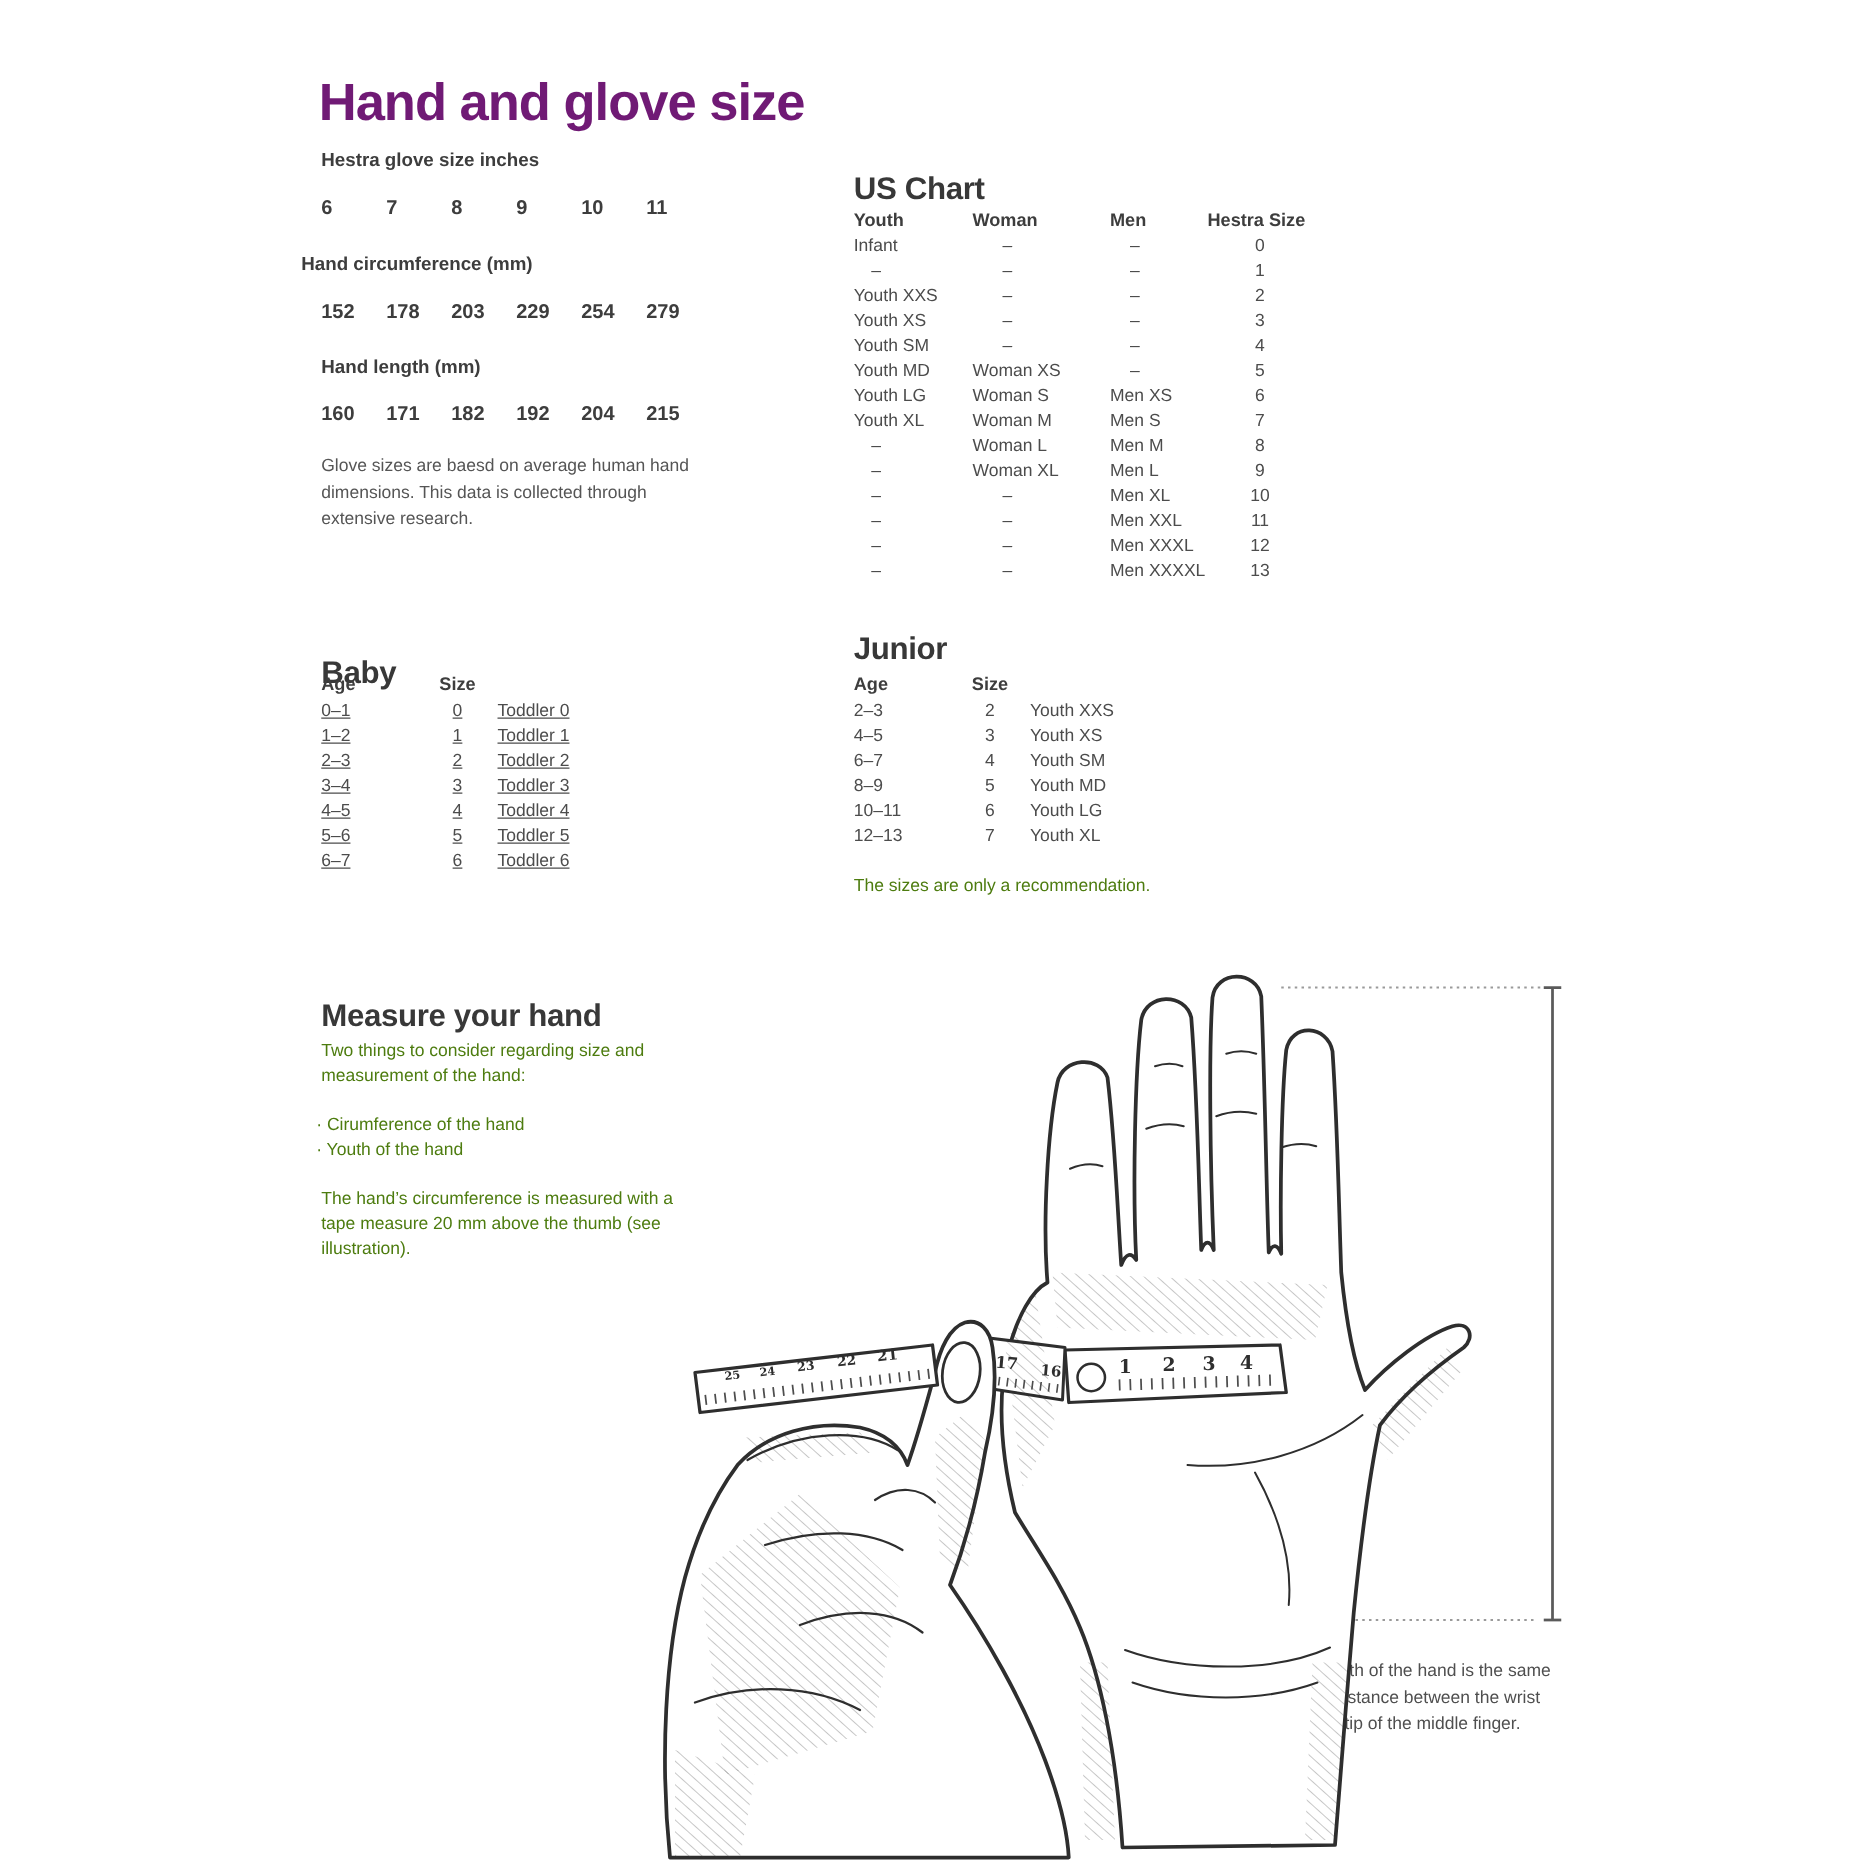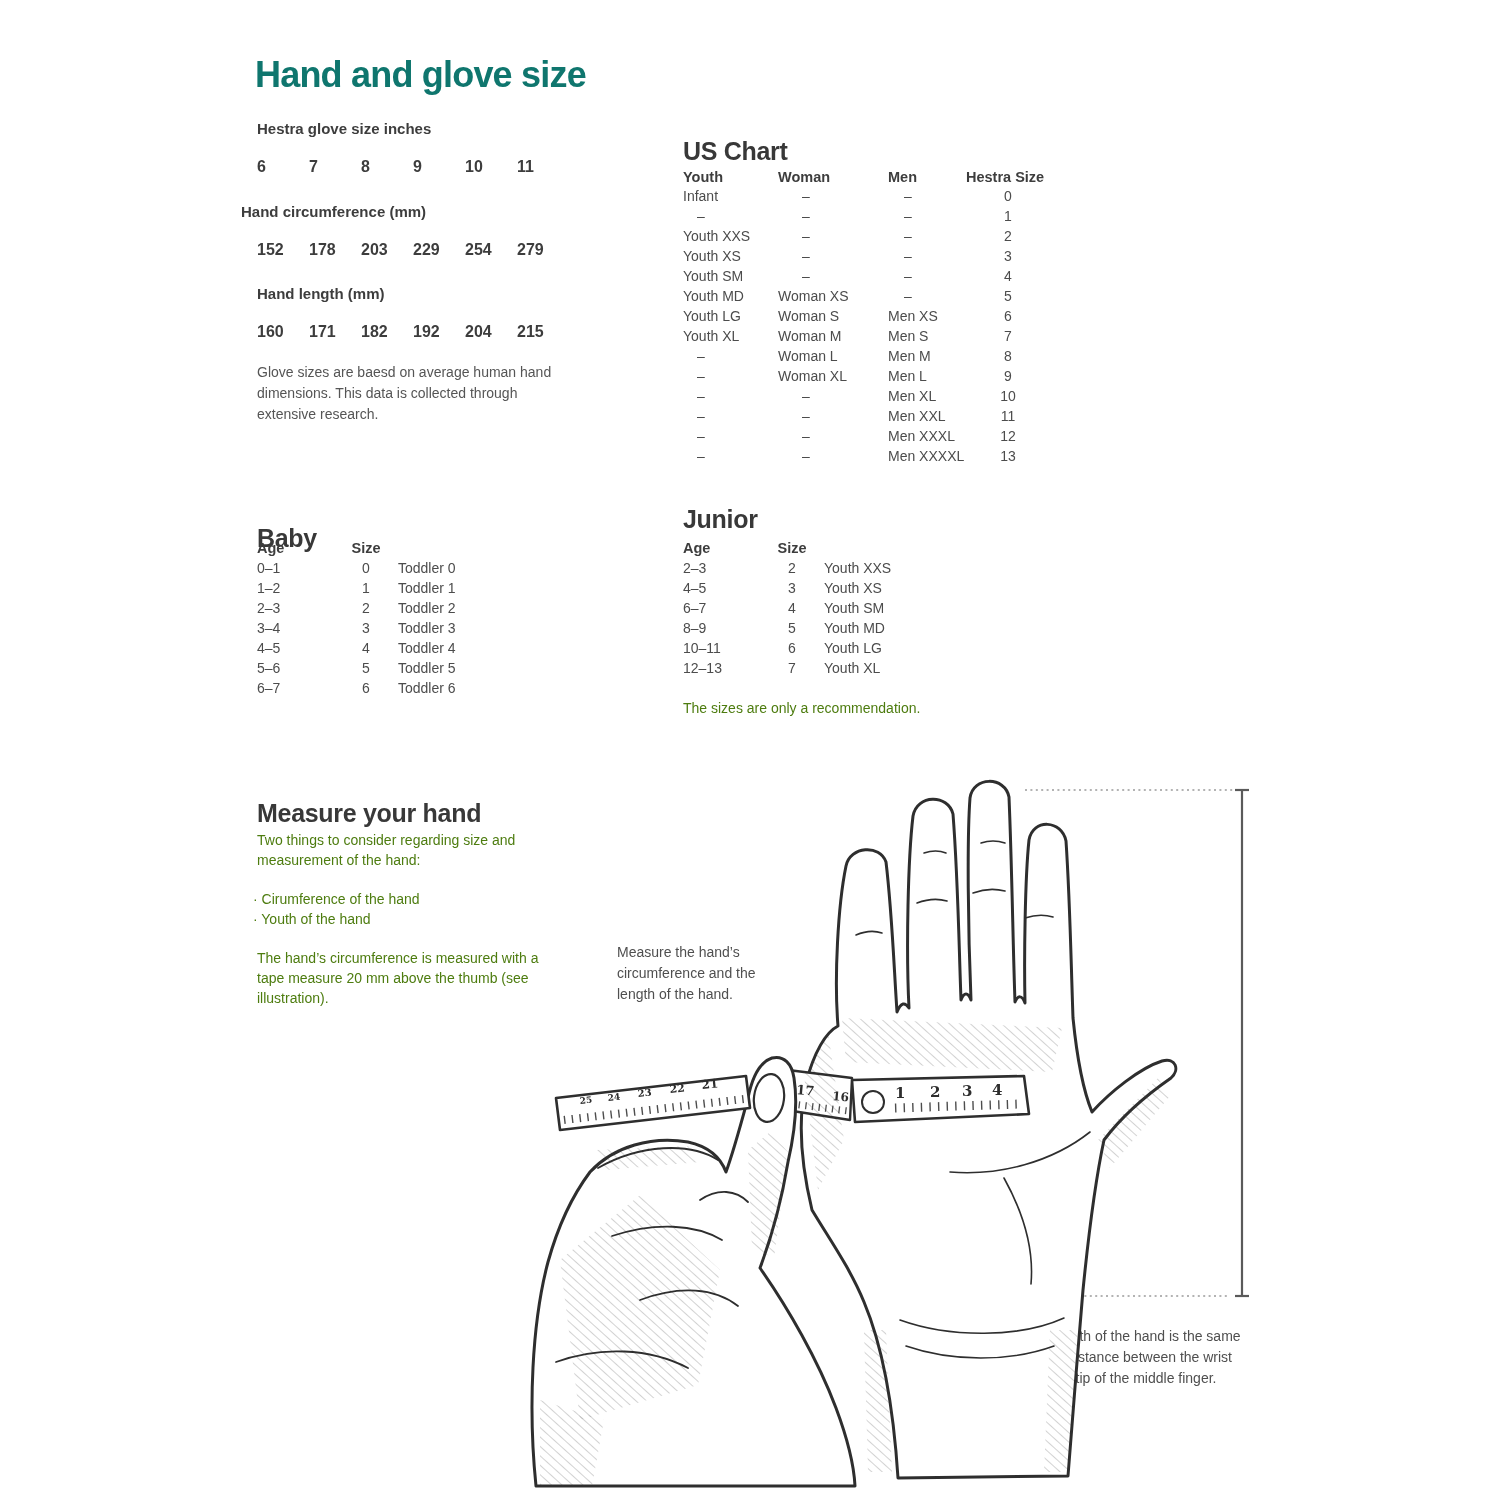--- a/index.html
+++ b/index.html
@@ -3,21 +3,21 @@
 <meta charset="utf-8">
 <style>
   html,body{margin:0;padding:0;background:#fff;}
   #canvas{
     position:relative;width:1500px;height:1500px;background:#ffffff;overflow:hidden;
     font-family:"Liberation Sans", sans-serif;color:#4c4c4c;
   }
   .abs{position:absolute;}
   
   #page-title{
-    left:255px;top:32px;font-size:36px;font-weight:700;color:#0f766e;
+    left:255px;top:32px;font-size:42px;font-weight:700;color:#701a75;
     letter-spacing:-0.8px;line-height:1.05;
   }
   .section-title{font-size:25px;font-weight:700;color:#383838;letter-spacing:-0.3px;line-height:1;}
   
   .dim-label{font-size:15px;font-weight:700;color:#3d3d3d;line-height:1;}
   .num-row{display:flex;}
   .ncell{display:inline-block;width:52px;font-weight:700;font-size:16px;color:#3d3d3d;}
   .note{font-size:14px;line-height:21px;color:#555;width:300px;}
   
   .trow{display:flex;height:20px;align-items:baseline;}
@@ -170,21 +170,21 @@
         <span class="c3 dc">Men XXXXL</span>
         <span class="c4 dc">13</span>
       </div>
     </div>
 
   <h2 class="abs section-title" style="left:257px;top:505px;text-align:center;">Baby</h2>
   <div class="abs trow" style="left:257px;top:540px;">
       <span class="b1 hc">Age</span>
       <span class="b2h hc">Size</span>
     </div>
-  <div class="abs" style="left:257px;top:560px;">
+  <div class="abs" style="left:257px;top:560px;text-decoration:underline;">
       <div class="trow">
         <span class="b1 dc">0–1</span>
         <span class="b2 dc">0</span>
         <span class="b3 dc">Toddler 0</span>
       </div>
       <div class="trow">
         <span class="b1 dc">1–2</span>
         <span class="b2 dc">1</span>
         <span class="b3 dc">Toddler 1</span>
       </div>
@@ -253,21 +253,20 @@
       </div>
     </div>
   <div class="abs mtext" style="left:683px;top:698px;width:300px;">The sizes are only a recommendation.</div>
 
   <h2 class="abs section-title" style="left:257px;top:780px;">Measure your hand</h2>
   <div class="abs mtext" style="left:257px;top:830px;">Two things to consider regarding size and measurement of the hand:</div>
   <div class="abs mtext" style="left:253px;top:889px;">· Cirumference of the hand</div>
   <div class="abs mtext" style="left:253px;top:909px;">· Youth of the hand</div>
   <div class="abs mtext" style="left:257px;top:948px;">The hand’s circumference is measured with a tape measure 20 mm above the thumb (see illustration).</div>
 
-  <div id="hand-annotation" class="abs">Measure the hand’s circumference and the length of the hand.</div>
   <div id="hand-caption" class="abs">The length of the hand is the same as the distance between the wrist and the tip of the middle finger.</div>
 
   <svg id="illustration-svg" class="abs" width="740" height="720" viewBox="520 770 740 720">
     <defs>
       <pattern id="hatch" width="7" height="7" patternUnits="userSpaceOnUse" patternTransform="rotate(-48)">
         <line x1="0" y1="0" x2="0" y2="7" stroke="#3a3a3a" stroke-width="0.9"></line>
       </pattern>
     </defs>
 
     <g stroke="#9a9a9a">

